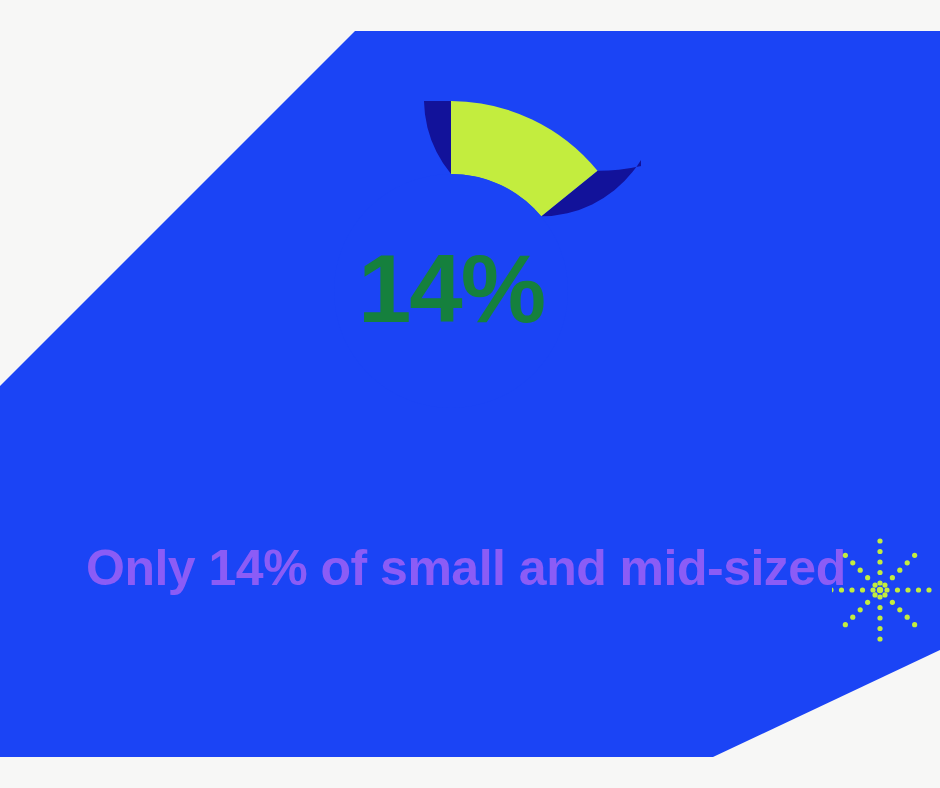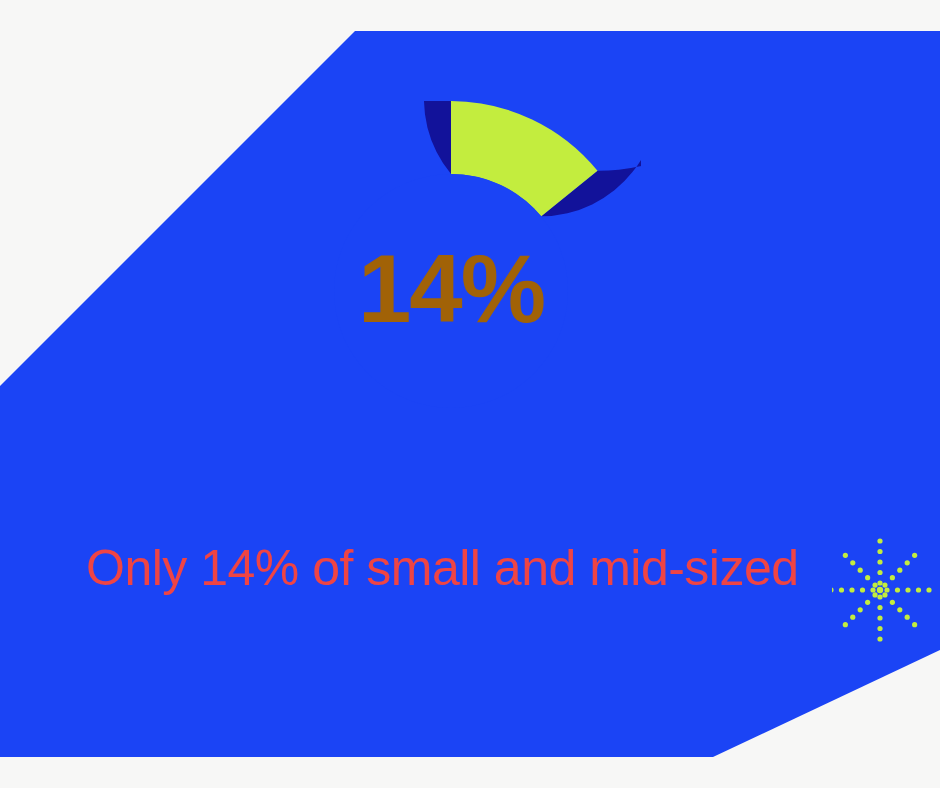--- a/index.html
+++ b/index.html
@@ -63,39 +63,39 @@
     height: 380px;
     display: flex;
     align-items: center;
     justify-content: center;
     pointer-events: none;
   }
   #donut-label-text {
     font-family: "Liberation Sans", sans-serif;
     font-size: 96px;
     font-weight: 700;
-    color: #a16207;
+    color: #15803d;
     letter-spacing: -2px;
     line-height: 1;
     transform: translateY(-2px);
   }
 
   
   #caption {
     position: absolute;
     left: 86px;
     top: 540px;
     width: 800px;
     z-index: 3;
   }
   .caption-line {
     font-family: "Liberation Sans", sans-serif;
     font-size: 50px;
-    font-weight: 400;
-    color: #ef4444;
+    font-weight: 700;
+    color: #8b5cf6;
     line-height: 57px;
     white-space: nowrap;
     letter-spacing: -0.5px;
   }
   .caption-line.l2 {
     padding-left: 18px;
   }
 
   
   #starburst {

